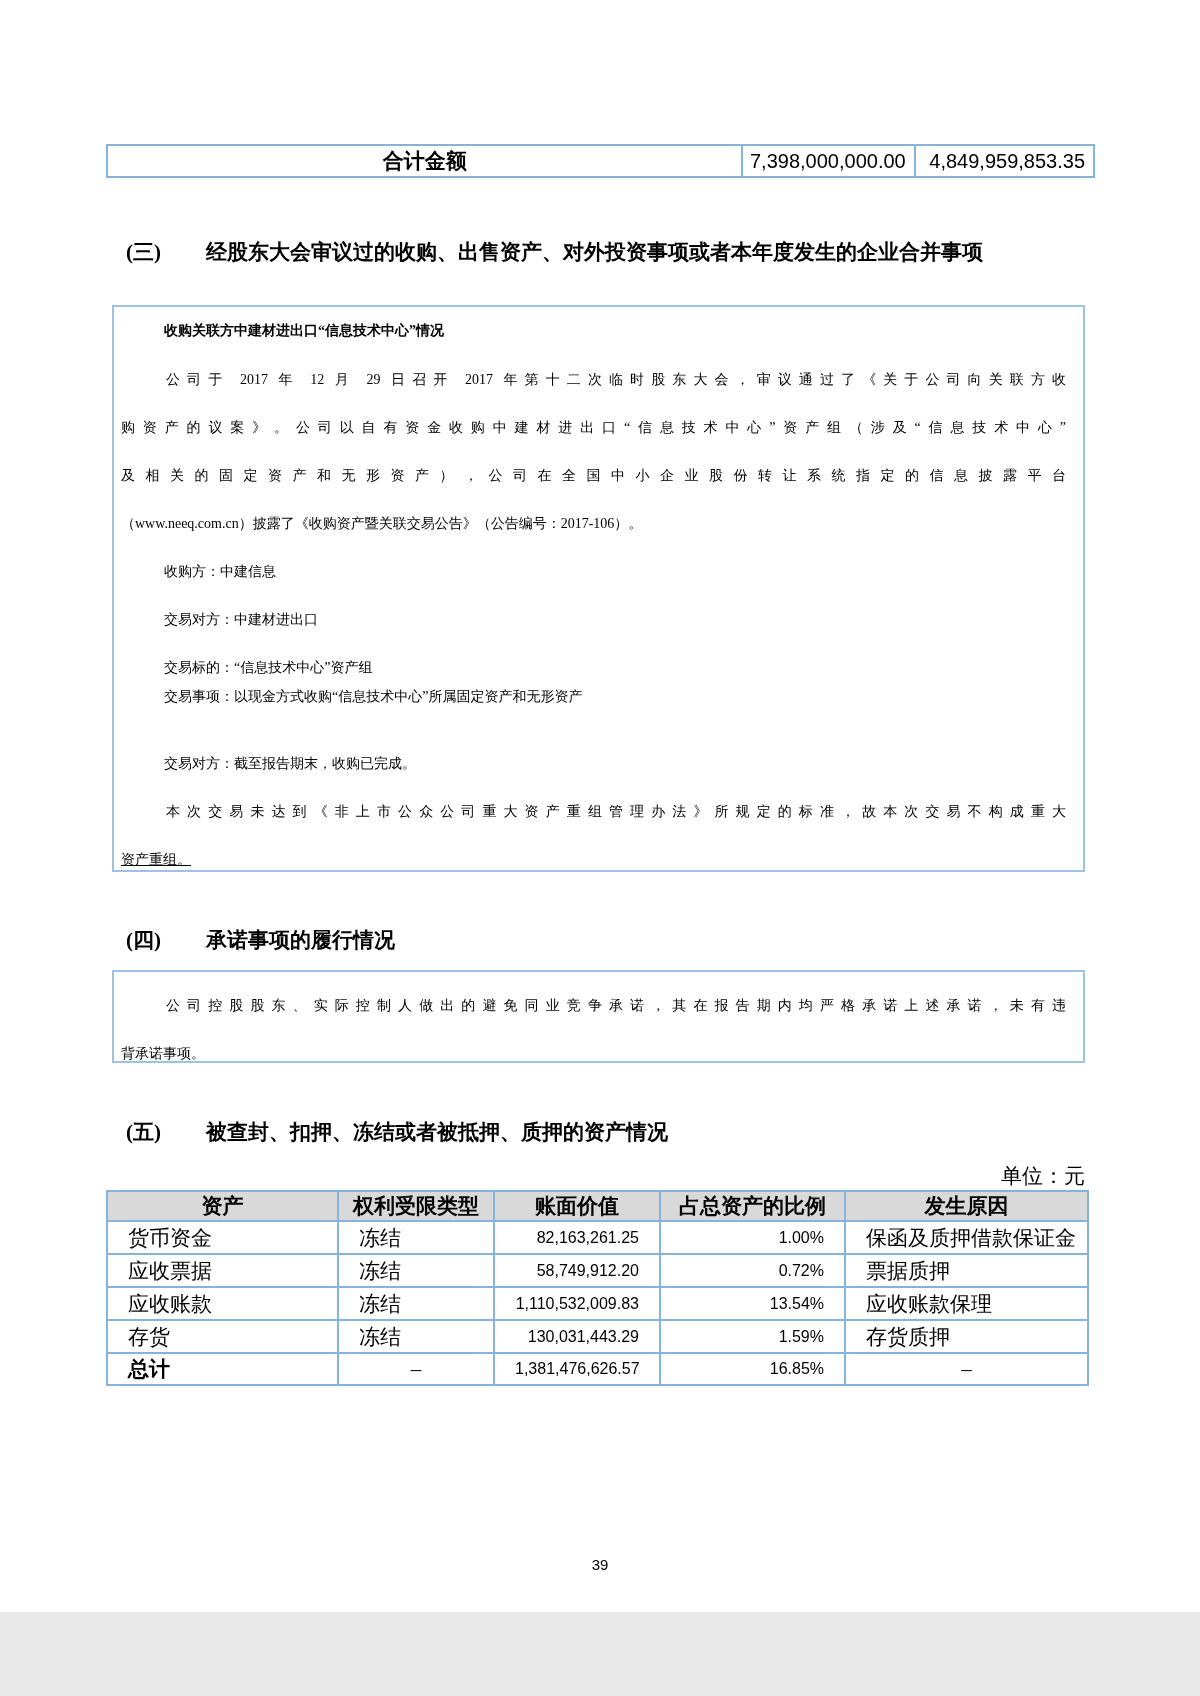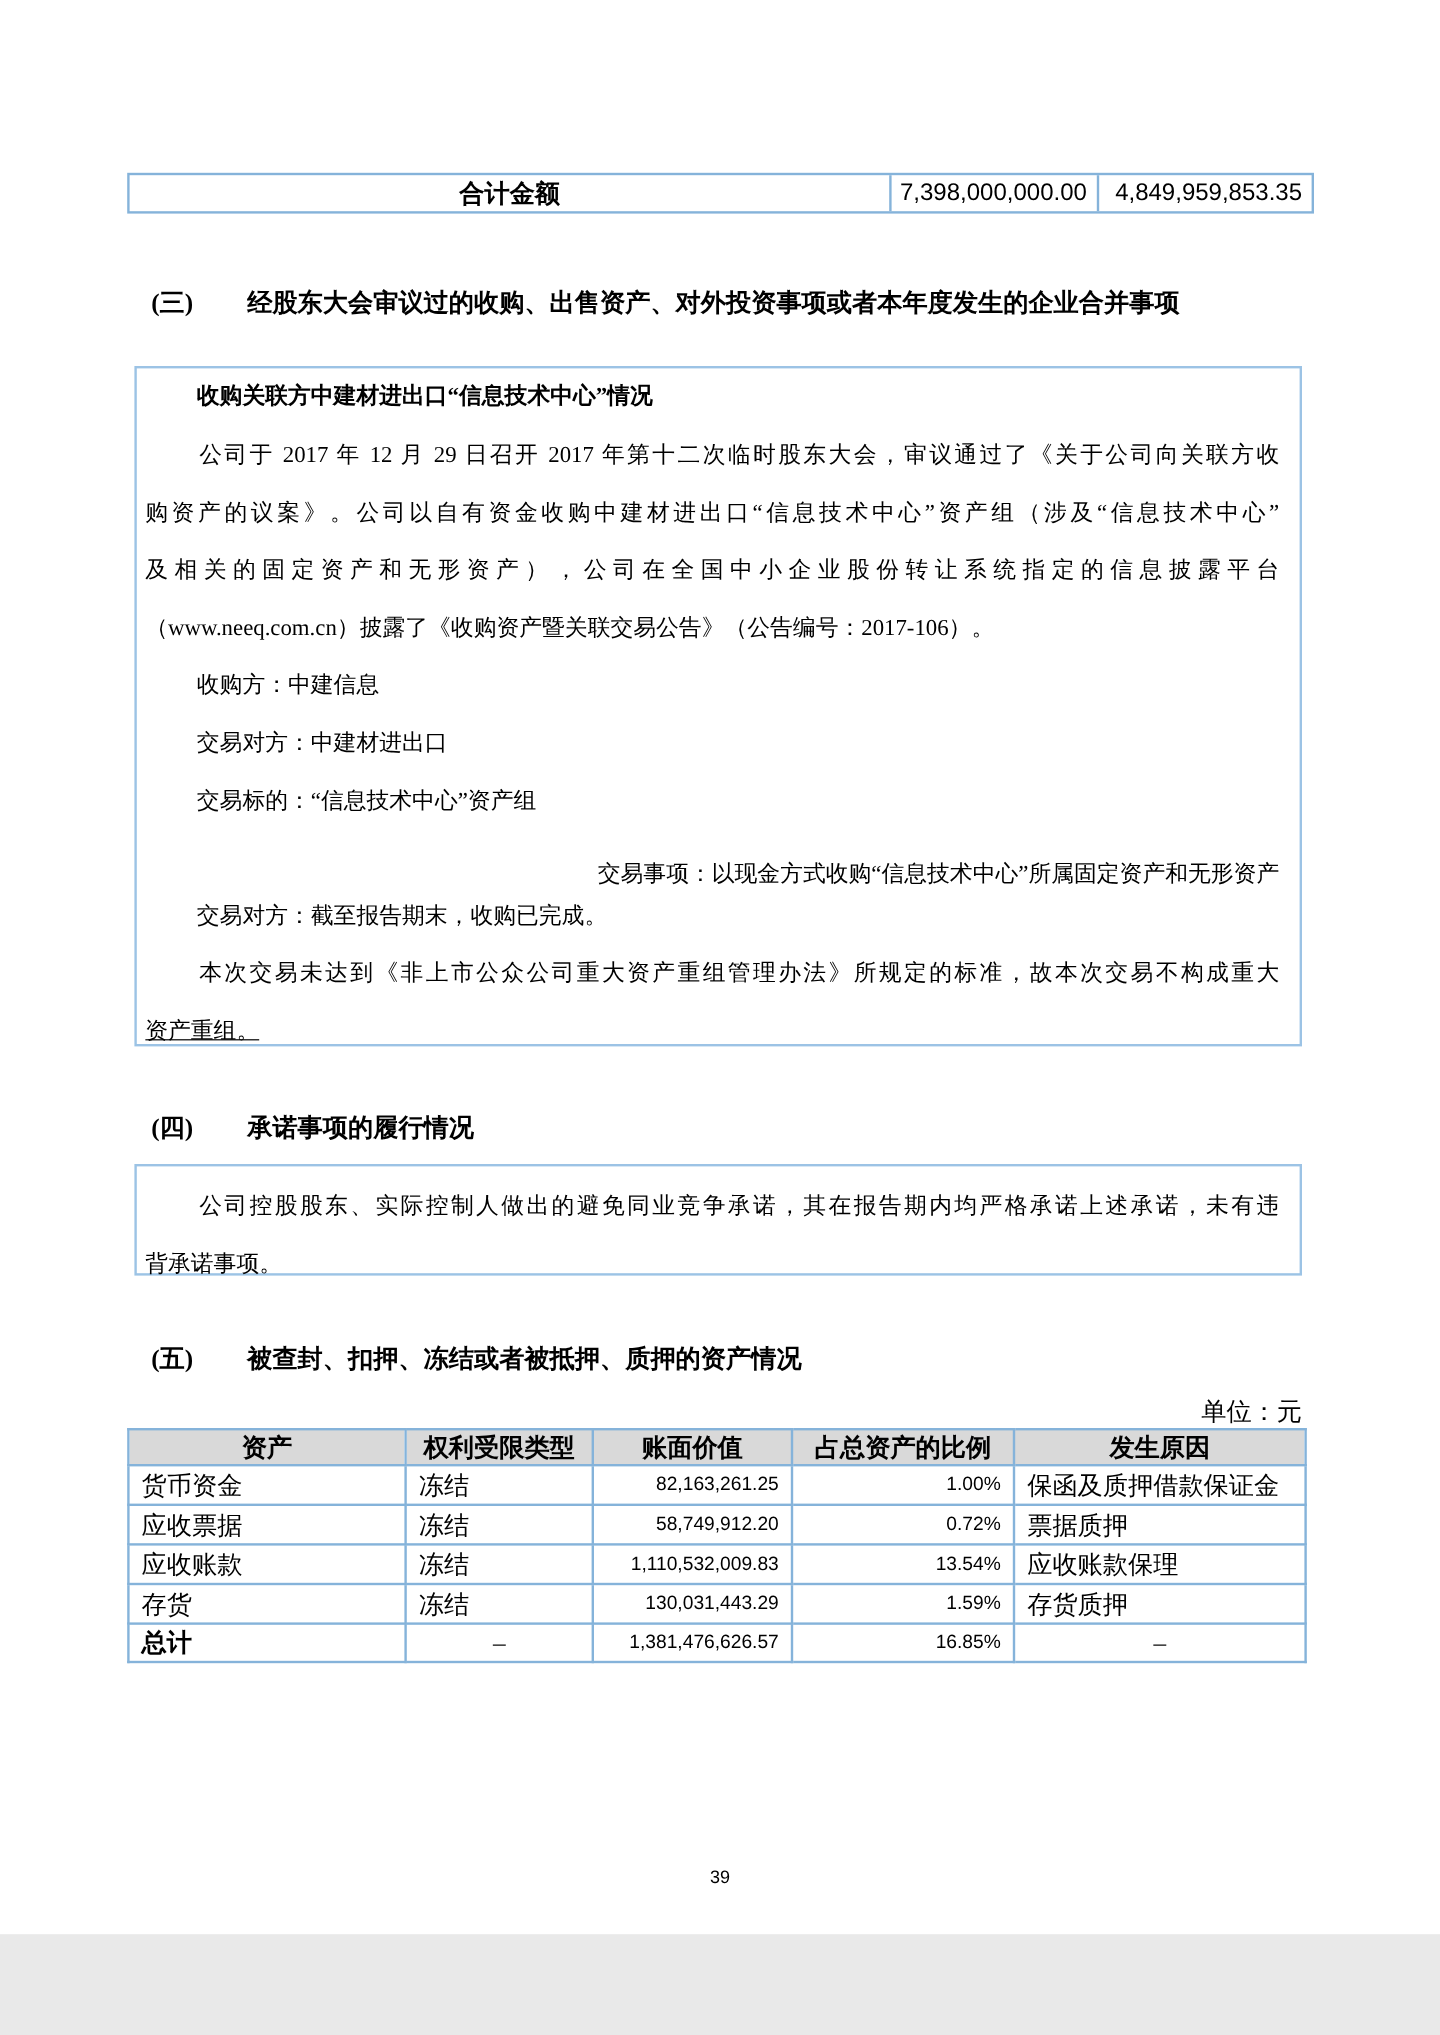--- a/index.html
+++ b/index.html
@@ -32,38 +32,38 @@
     font-size:21px;font-weight:bold;white-space:nowrap;overflow:hidden;
   }
   .sec-head .sec-num{display:inline-block;width:80px;}
   
   .tbox{
     position:absolute;left:112px;width:973px;
     border:2px solid #9cc3e5;box-sizing:border-box;background:#fff;
   }
   .bline{
     position:absolute;left:7px;width:945px;height:30px;
-    font-size:19px;line-height:28px;overflow:hidden;white-space:nowrap;
+    font-size:14px;line-height:28px;overflow:hidden;white-space:nowrap;
   }
   .bline.just{white-space:normal;text-align:justify;text-align-last:justify;}
   .bline.indent{box-sizing:border-box;padding-left:45px;}
   .bline.item{left:50px;width:902px;}
   .bline.bold{font-weight:bold;left:50px;}
   
   .unit-note{
     position:absolute;top:1162px;right:115px;font-size:21px;height:28px;
   }
   
   .asset-table{
     position:absolute;left:106px;top:1190px;
     border-collapse:collapse;table-layout:fixed;width:981px;
   }
   .asset-table td,.asset-table th{
     border:2px solid #85b3da;box-sizing:border-box;
-    font-size:21px;font-weight:normal;padding:0 10px;overflow:hidden;white-space:nowrap;
+    font-size:21px;font-weight:normal;padding:0 20px;overflow:hidden;white-space:nowrap;
   }
   .asset-table th{
     background:#d9d9d9;font-weight:bold;text-align:center;height:29px;padding:0 2px;
   }
   .asset-table td{height:33px;}
   .asset-table tr.total td{height:32px;}
   td.num{
     text-align:right;font-family:"Liberation Sans","DejaVu Sans",sans-serif;font-size:16px;
   }
   td.txt{text-align:left;}
@@ -92,21 +92,21 @@
 
   <div class="tbox" style="top:305px;height:567px;">
     <div class="bline bold" style="top:10px;">收购关联方中建材进出口“信息技术中心”情况</div>
     <div class="bline just indent" style="top:59px;">公司于 2017 年 12 月 29 日召开 2017 年第十二次临时股东大会，审议通过了《关于公司向关联方收</div>
     <div class="bline just" style="top:107px;">购资产的议案》。公司以自有资金收购中建材进出口“信息技术中心”资产组（涉及“信息技术中心”</div>
     <div class="bline just" style="top:155px;">及相关的固定资产和无形资产），公司在全国中小企业股份转让系统指定的信息披露平台</div>
     <div class="bline" style="top:203px;">（www.neeq.com.cn）披露了《收购资产暨关联交易公告》（公告编号：2017-106）。</div>
     <div class="bline item" style="top:251px;">收购方：中建信息</div>
     <div class="bline item" style="top:299px;">交易对方：中建材进出口</div>
     <div class="bline item" style="top:347px;">交易标的：“信息技术中心”资产组</div>
-    <div class="bline item" style="top:408px;text-align:right;">交易事项：以现金方式收购“信息技术中心”所属固定资产和无形资产</div>
+    <div class="bline item" style="top:376px;">交易事项：以现金方式收购“信息技术中心”所属固定资产和无形资产</div>
     <div class="bline item" style="top:443px;">交易对方：截至报告期末，收购已完成。</div>
     <div class="bline just indent" style="top:491px;">本次交易未达到《非上市公众公司重大资产重组管理办法》所规定的标准，故本次交易不构成重大</div>
     <div class="bline" style="top:539px;text-decoration:underline;">资产重组。</div>
   </div>
 
   <div class="sec-head" style="top:926px;">
     <span class="sec-num">(四)</span><span>承诺事项的履行情况</span>
   </div>
 
   <div class="tbox" style="top:970px;height:93px;">

